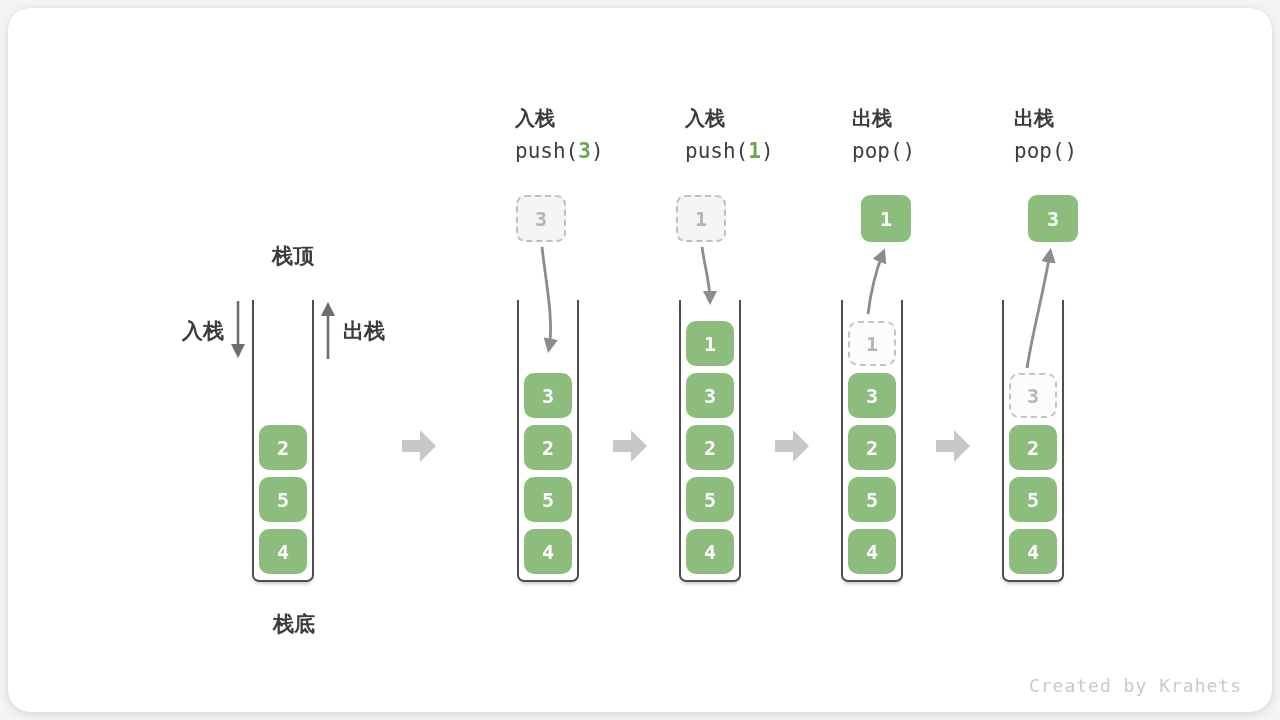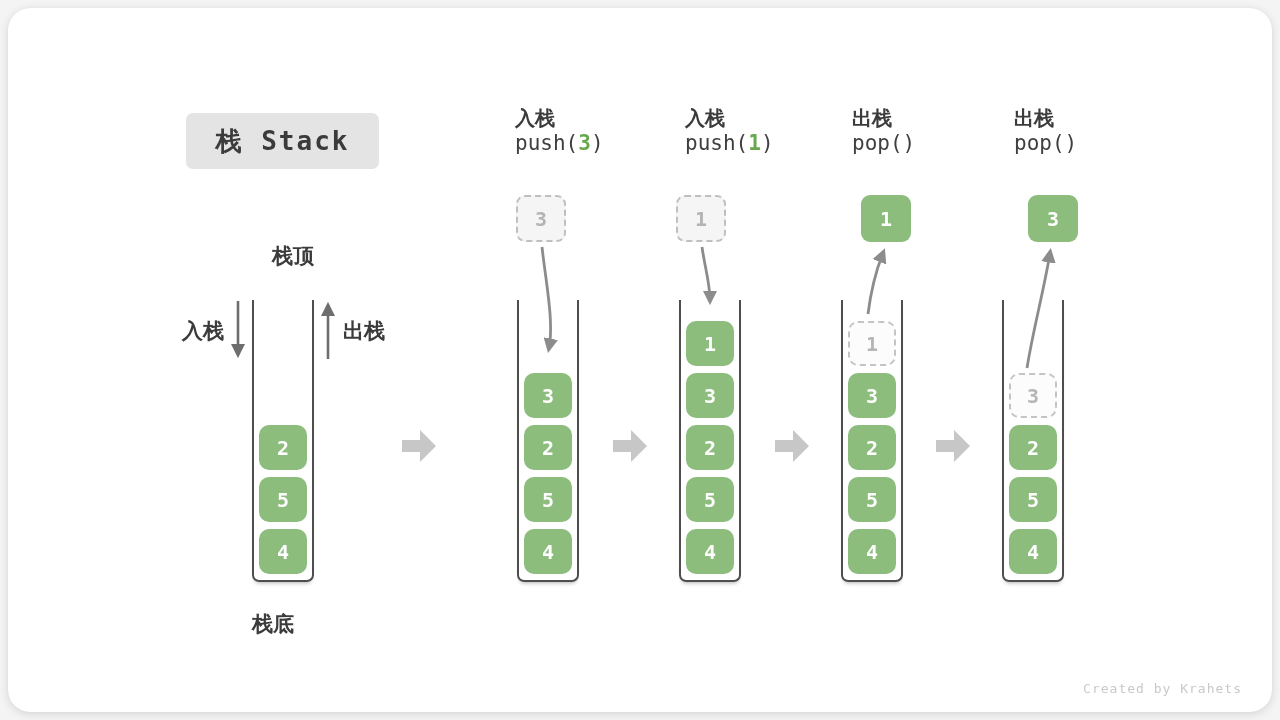--- a/index.html
+++ b/index.html
@@ -15,29 +15,29 @@
   .title-box {
     position:absolute; left:186px; top:113px; width:193px; height:56px;
     background:#e4e4e4; border-radius:7px;
     display:flex; align-items:center; justify-content:center;
     font-family:"DejaVu Sans Mono", monospace;
     font-weight:bold; font-size:26px; color:#3b3b3b; letter-spacing:2px;
   }
   .op-header { position:absolute; top:108px; }
   .op-name { font-size:20px; font-weight:bold; color:#3b3b3b; line-height:1; }
   .op-code {
-    margin-top:5px; font-family:"DejaVu Sans Mono", monospace;
+    margin-top:13px; font-family:"DejaVu Sans Mono", monospace;
     font-size:21px; color:#3f3f3f; line-height:1; white-space:pre;
   }
   .op-code .arg { color:var(--arg-green,#67a84f); font-weight:bold; }
   .side-label {
     position:absolute; font-size:21px; font-weight:bold; color:#3b3b3b; line-height:1;
   }
   .lbl-top    { left:252px; top:246px; width:62px; text-align:right; }
-  .lbl-bottom { left:252px; top:614px; width:62px; }
+  .lbl-bottom { left:263px; top:614px; width:62px; text-align:center; }
   .lbl-push   { left:182px; top:321px; }
   .lbl-pop    { left:343px; top:321px; }
 
   .stack {
     position:absolute; top:300px; width:62px; height:282px; box-sizing:border-box;
     border-left:2px solid #4e4e4e; border-right:2px solid #4e4e4e;
     border-bottom:2px solid #4e4e4e; border-radius:0 0 7px 7px;
     box-shadow:0 4px 4px -3px rgba(0,0,0,.3);
   }
   .stack1 { left:252px; } .stack2 { left:517px; } .stack3 { left:679px; }
@@ -65,33 +65,30 @@
   .block-arrow {
     position:absolute; top:430px; width:34px; height:32px; background:#c7c7c7;
     clip-path:polygon(0 31%, 53% 31%, 53% 0, 100% 50%, 53% 100%, 53% 69%, 0 69%);
   }
   .ba1 { left:402px; } .ba2 { left:613px; } .ba3 { left:775px; } .ba4 { left:936px; }
 
   .overlay { position:absolute; left:0; top:0; pointer-events:none; }
 
   .credit {
     position:absolute; right:38px; bottom:24px;
-    font-family:"DejaVu Sans Mono", monospace; font-size:13px;
+    font-family:"DejaVu Sans Mono", monospace; font-size:18px;
     color:#c9c9c9; letter-spacing:1px;
   }
 </style>
 </head>
 <body>
 
 <div class="canvas">
   <div class="card"></div>
 
-  <div class="title-box">
-    <span>栈 Stack</span>
-  </div>
 
   <div class="op-header" style="left:515px">
     <div class="op-name">入栈</div>
     <div class="op-code"><span>push(</span><span class="arg">3</span><span>)</span></div>
   </div>
   <div class="op-header" style="left:685px">
     <div class="op-name">入栈</div>
     <div class="op-code"><span>push(</span><span class="arg">1</span><span>)</span></div>
   </div>
   <div class="op-header" style="left:852px">

